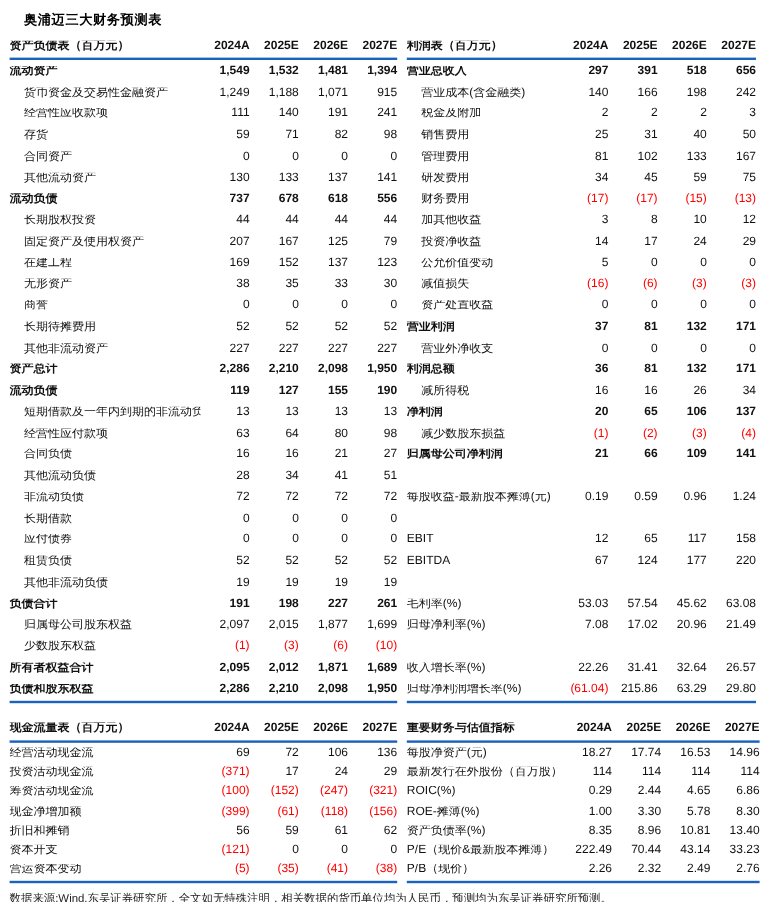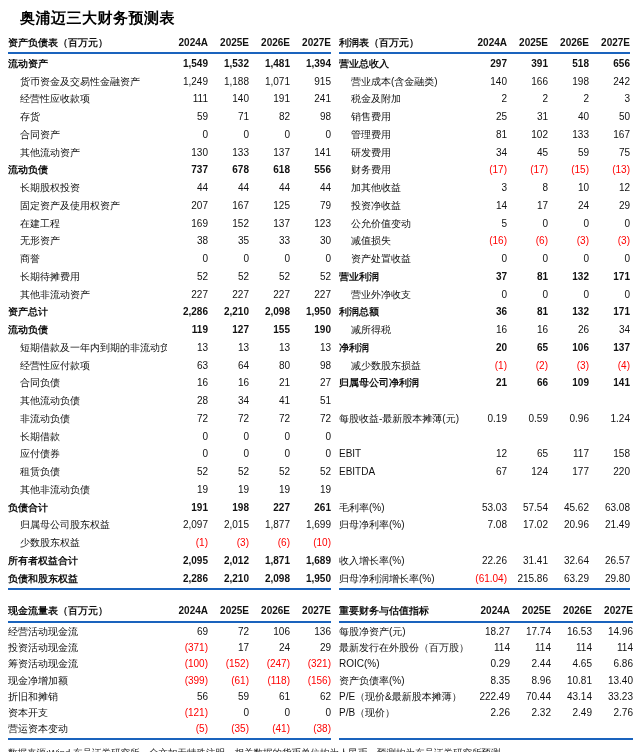--- a/index.html
+++ b/index.html
@@ -9,21 +9,21 @@
   }
   html,body{margin:0;padding:0;background:#ffffff;}
   body{
     width:638px;height:752px;overflow:hidden;
     font-family:"Liberation Sans","DejaVu Sans",sans-serif;
     color:var(--ink);
     -webkit-font-smoothing:antialiased;
   }
   .page{padding:5px 8px 0 8px;}
   .doc-title{
-    font-weight:bold;font-size:15px;color:#000;
+    font-weight:bold;font-size:11px;color:#000;
     padding:4px 0 5px 12px;letter-spacing:.5px;
   }
   .tables-grid{display:grid;grid-template-columns:323px 1fr;column-gap:8px;}
   .tables-grid.bottom{margin-top:12px;}
   .ftable{font-size:10px;border-bottom:2.5px solid var(--blue);}
   .trow{display:flex;align-items:center;height:17.75px;line-height:1;}
   .bottom .trow{height:16.3px;}
   .trow.thead{
     font-weight:bold;height:19px;
     border-bottom:2.5px solid var(--blue);
@@ -569,20 +569,27 @@
           <div class="rval">114</div>
         </div>
         <div class="trow">
           <div class="rlabel">ROIC(%)</div>
           <div class="rval">0.29</div>
           <div class="rval">2.44</div>
           <div class="rval">4.65</div>
           <div class="rval">6.86</div>
         </div>
         <div class="trow">
+          <div class="rlabel">ROE-摊薄(%)</div>
+          <div class="rval">1.00</div>
+          <div class="rval">3.30</div>
+          <div class="rval">5.78</div>
+          <div class="rval">8.30</div>
+        </div>
+        <div class="trow">
           <div class="rlabel">资产负债率(%)</div>
           <div class="rval">8.35</div>
           <div class="rval">8.96</div>
           <div class="rval">10.81</div>
           <div class="rval">13.40</div>
         </div>
         <div class="trow">
           <div class="rlabel">P/E（现价&amp;最新股本摊薄）</div>
           <div class="rval">222.49</div>
           <div class="rval">70.44</div>

